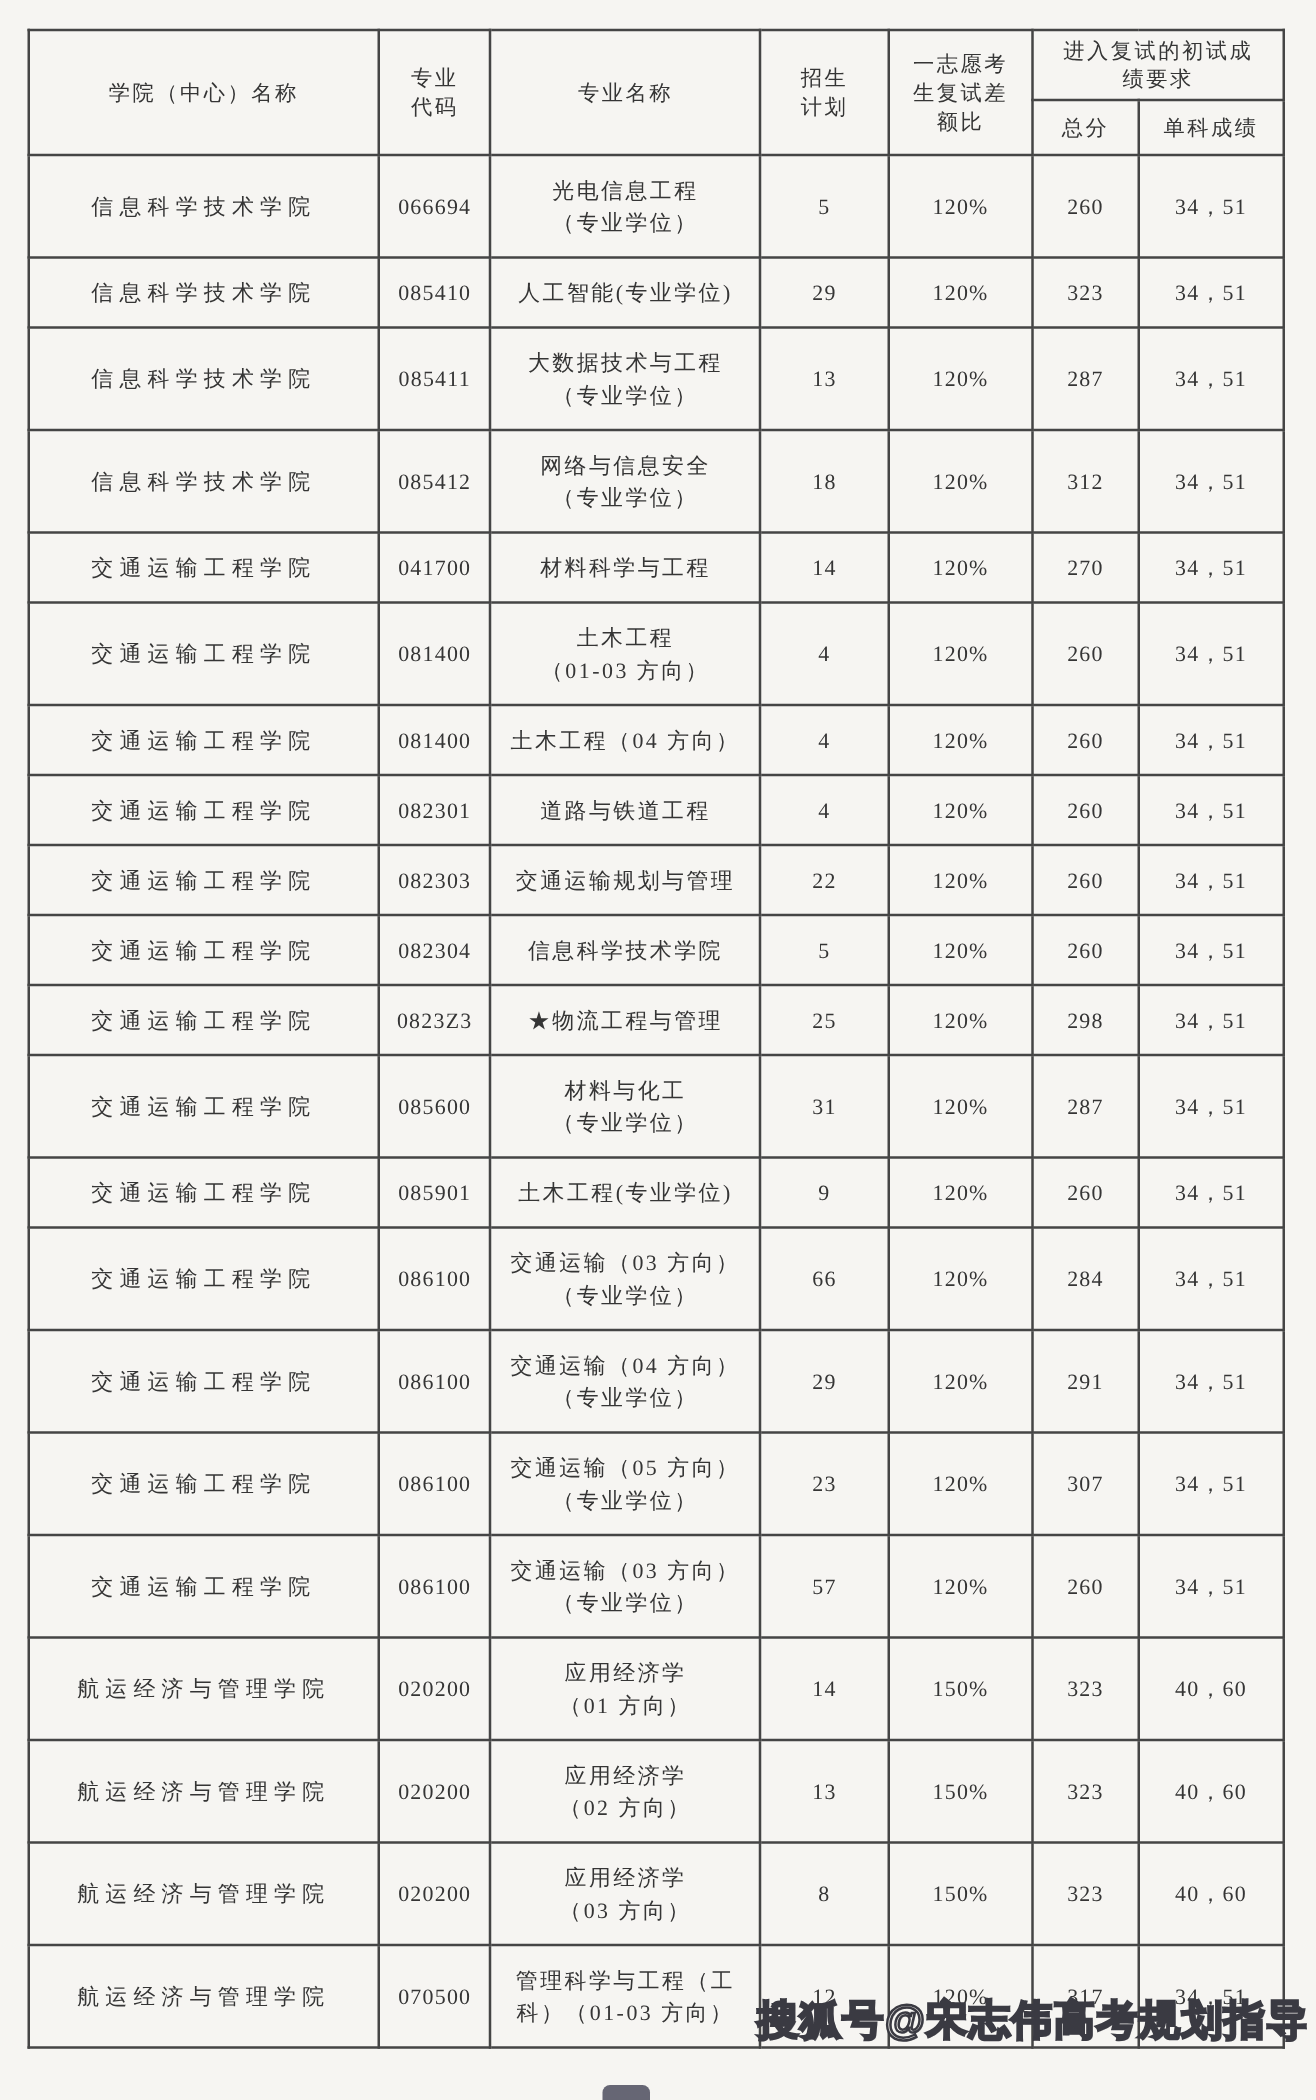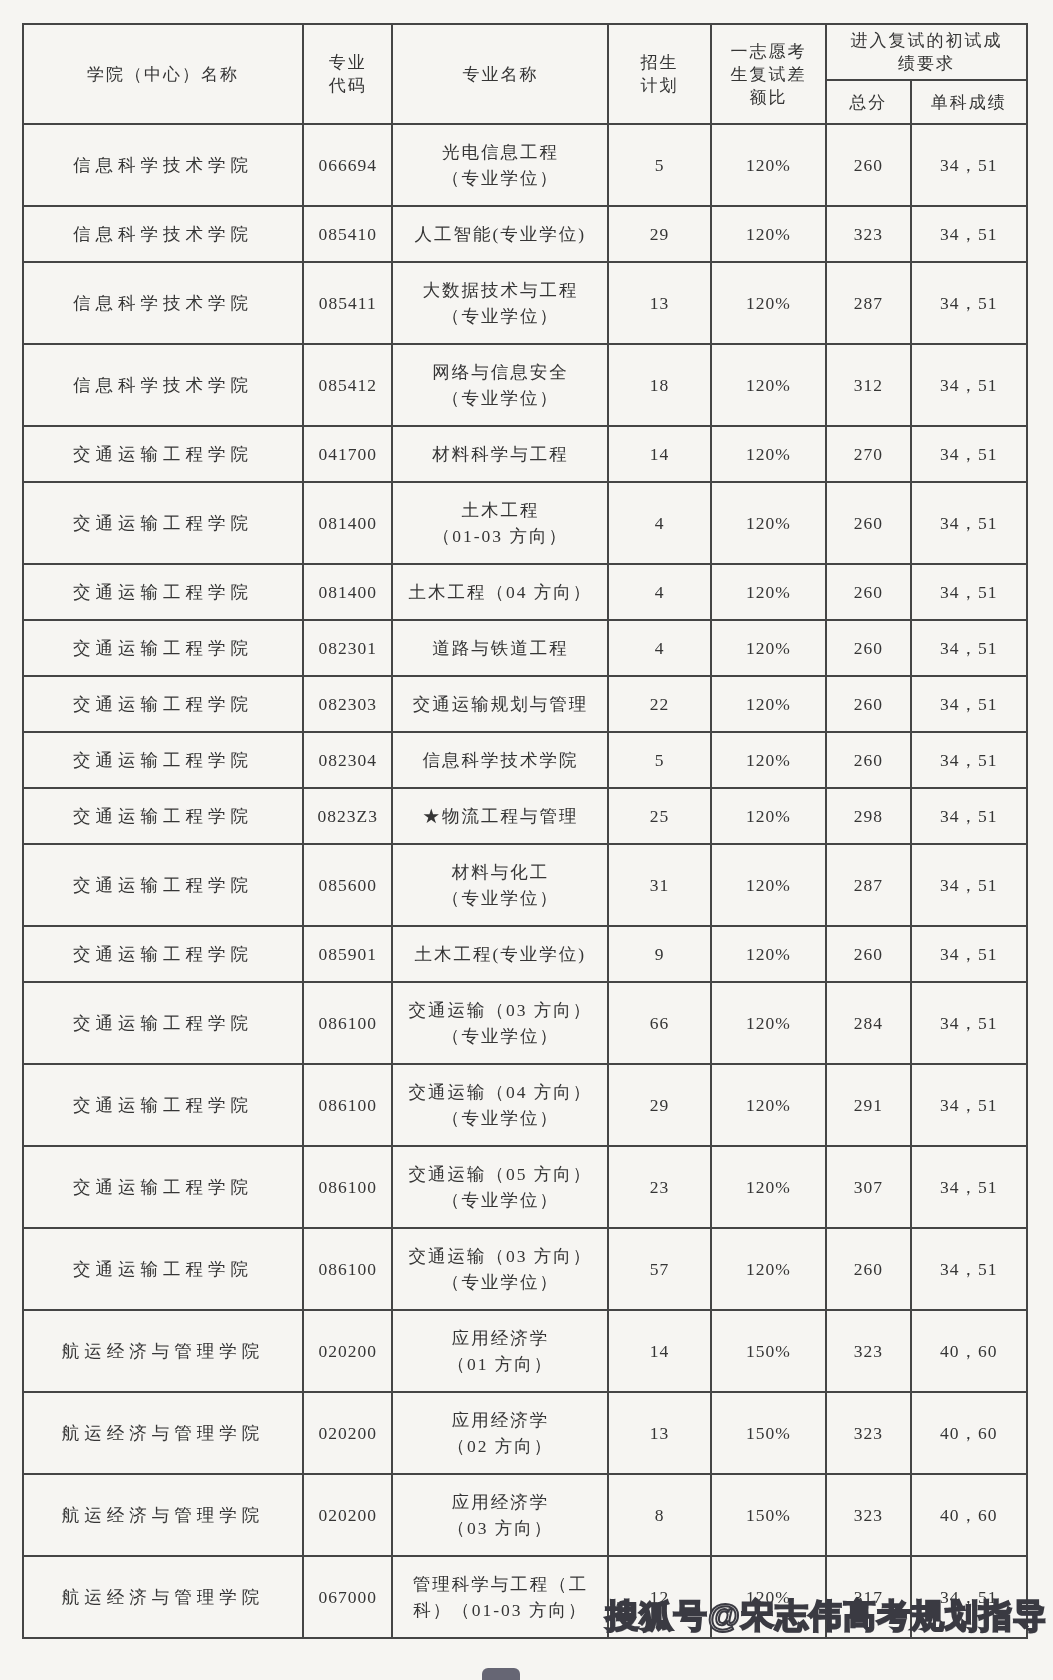--- a/index.html
+++ b/index.html
@@ -264,21 +264,21 @@
         <td class="cell-code">020200</td>
         <td class="cell-major">应用经济学
 （03 方向）</td>
         <td class="cell-plan">8</td>
         <td class="cell-ratio">150%</td>
         <td class="cell-total">323</td>
         <td class="cell-single">40，60</td>
       </tr>
       <tr>
         <td class="cell-college">航运经济与管理学院</td>
-        <td class="cell-code">067000</td>
+        <td class="cell-code">070500</td>
         <td class="cell-major">管理科学与工程（工
 科）（01-03 方向）</td>
         <td class="cell-plan">12</td>
         <td class="cell-ratio">120%</td>
         <td class="cell-total">317</td>
         <td class="cell-single">34，51</td>
       </tr>
     </tbody>
 </table>
 

